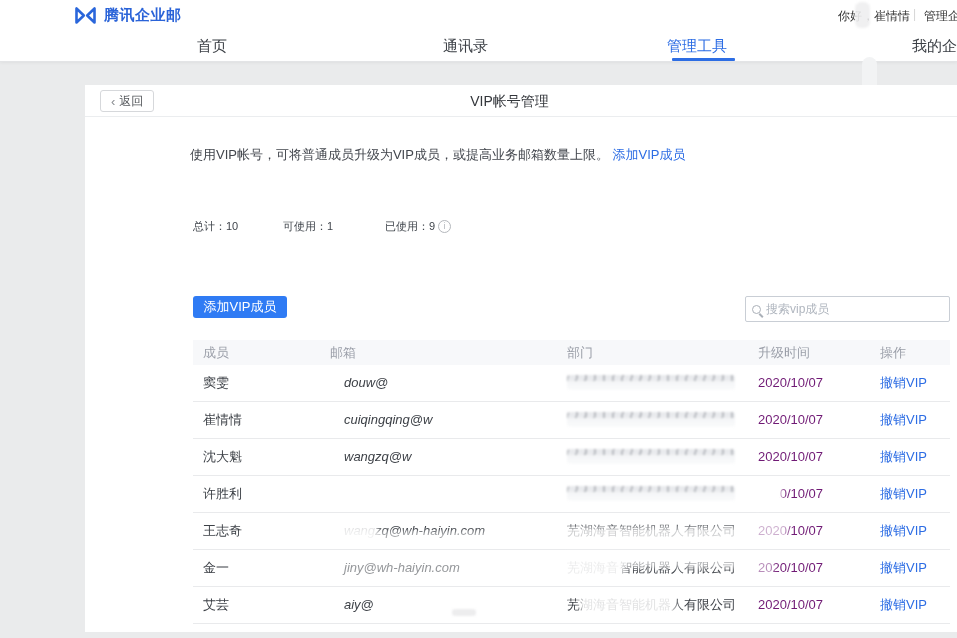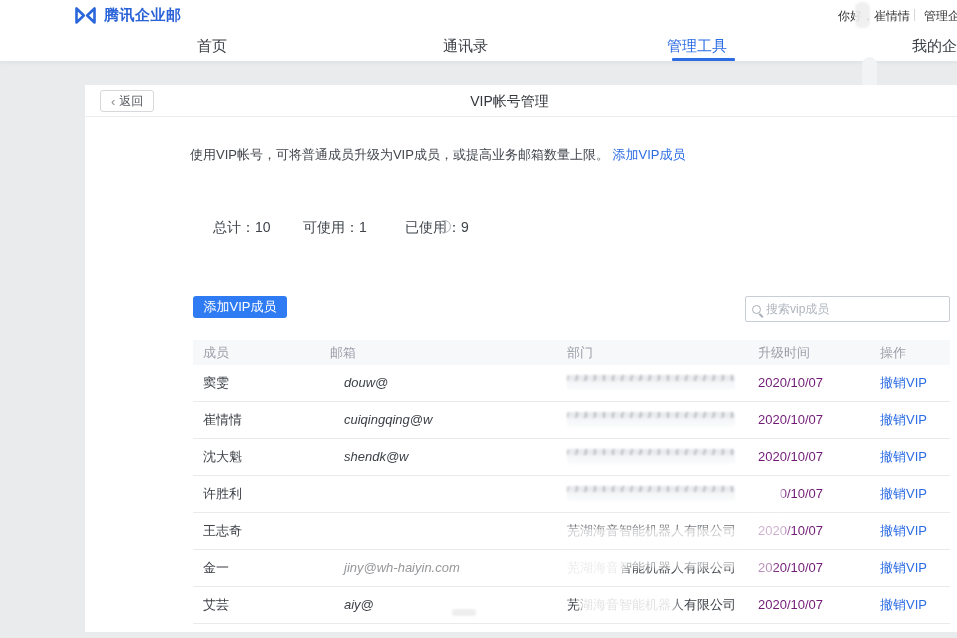--- a/index.html
+++ b/index.html
@@ -26,21 +26,21 @@
   .card{position:absolute;left:85px;top:85px;width:872px;height:547px;background:#fff;}
   .card-head-border{position:absolute;left:85px;top:116px;width:872px;height:1px;background:#ebedef;}
   .back-btn{position:absolute;left:100px;top:90px;height:22px;padding:0 10px;display:flex;align-items:center;gap:4px;
             background:#fff;border:1px solid #d6d8db;border-radius:3px;font-size:12px;color:#55585c;cursor:pointer;}
   .back-chevron{font-size:13px;color:#8a8d92;line-height:1;}
   .page-title{position:absolute;left:427px;top:93px;width:165px;text-align:center;font-size:14px;color:#33363b;}
 
   .desc{position:absolute;left:190px;top:146px;font-size:13px;color:#41454c;}
   .desc a{color:#2d6de4;text-decoration:none;cursor:pointer;}
 
-  .stat{position:absolute;top:219px;font-size:14px;color:#3f444b;margin-left:20px;}
+  .stat{position:absolute;top:219px;font-size:11px;color:#3f444b;}
   .stat-total{left:193px;} .stat-avail{left:283px;} .stat-used{left:385px;}
   .info-icon{position:absolute;left:438px;top:220px;width:13px;height:13px;border:1px solid #b4b7bc;border-radius:50%;
              color:#b4b7bc;font-size:9px;line-height:11px;text-align:center;font-style:normal;cursor:pointer;}
 
   .add-btn{position:absolute;left:193px;top:296px;width:94px;height:22px;background:#2f7bf4;color:#fff;
            border:none;border-radius:3px;font-size:13px;cursor:pointer;padding:0;}
   .search-box{position:absolute;left:745px;top:296px;width:205px;height:24px;border:1px solid #c9ced5;border-radius:2px;
               background:#fff;display:flex;align-items:center;padding:12px 6px;gap:5px;justify-content:flex-end;}
   .mag{position:relative;width:9px;height:9px;border:1.5px solid #aab0b8;border-radius:50%;flex:0 0 auto;}
   .mag::after{content:"";position:absolute;left:7px;top:7px;width:5px;height:1.5px;background:#aab0b8;transform:rotate(45deg);transform-origin:0 0;}
@@ -183,21 +183,21 @@
       <span class="txt">2020/10/07</span>
     </span>
     <span class="cell c-action">
       <a class="action-link">撤销VIP</a>
     </span>
   </div>
 
   <div class="trow">
     <span class="cell c-name">沈大魁</span>
     <span class="cell c-email">
-      <span class="txt">shendk@w</span>
+      <span class="txt">wangzq@w</span>
     </span>
     <span class="cell c-dept">
       <span class="txt"></span><i class="deptblob"></i>
     </span>
     <span class="cell c-date">
       <span class="txt">2020/10/07</span>
     </span>
     <span class="cell c-action">
       <a class="action-link">撤销VIP</a>
     </span>
@@ -211,20 +211,23 @@
     <span class="cell c-date">
       <span class="txt">2020/10/07</span><i class="smudge sm-date"></i>
     </span>
     <span class="cell c-action">
       <a class="action-link">撤销VIP</a>
     </span>
   </div>
 
   <div class="trow">
     <span class="cell c-name">王志奇</span>
+    <span class="cell c-email">
+      <span class="txt">wangzq@wh-haiyin.com</span><i class="smudge sm-email"></i>
+    </span>
     <span class="cell c-dept">
       <span class="txt">芜湖海音智能机器人有限公司</span><i class="smudge sm-dept"></i>
     </span>
     <span class="cell c-date">
       <span class="txt">2020/10/07</span><i class="smudge sm-date"></i>
     </span>
     <span class="cell c-action">
       <a class="action-link">撤销VIP</a>
     </span>
   </div>

